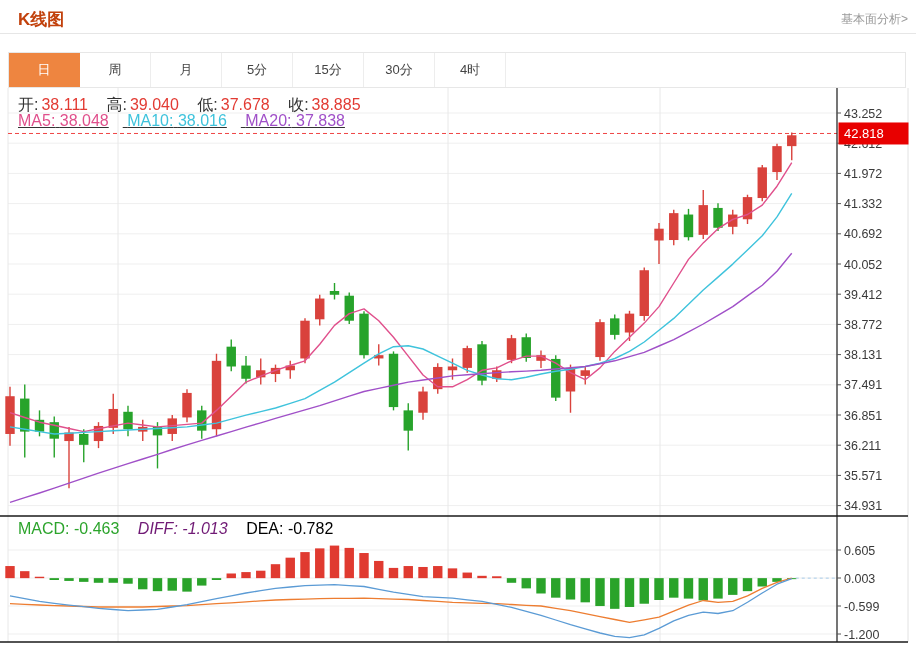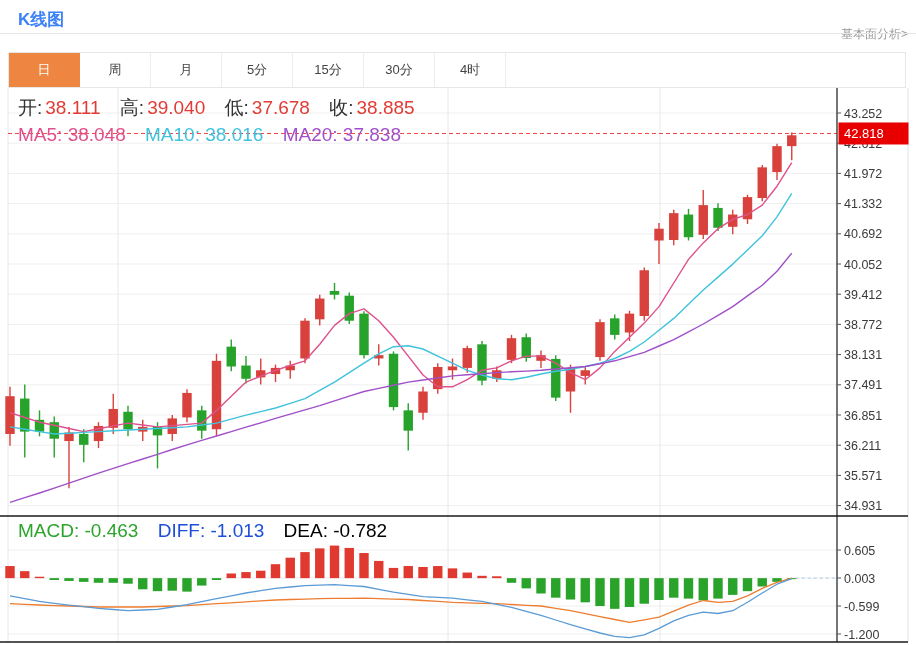--- a/index.html
+++ b/index.html
@@ -1,39 +1,39 @@
 <!DOCTYPE html>
 <html><head>
 <meta charset="utf-8">
 <style>
   html,body{margin:0;padding:0;background:#fff;}
   body{width:916px;height:645px;position:relative;overflow:hidden;
        font-family:"Liberation Sans","DejaVu Sans",sans-serif;color:#333;}
-  .hdr-title{position:absolute;left:18px;top:8px;font-size:17px;font-weight:bold;color:#3b82f6;}
-  .fund-link{position:absolute;right:8px;top:26px;font-size:12px;color:#999;text-decoration:none;cursor:pointer;}
+  .hdr-title{position:absolute;left:18px;top:8px;font-size:17px;font-weight:bold;color:#c2410c;}
+  .fund-link{position:absolute;right:8px;top:11px;font-size:12px;color:#999;text-decoration:none;cursor:pointer;}
   .hdr-divider{position:absolute;left:0;top:33px;width:916px;height:1px;background:#e6e6e6;}
   .tabbar{position:absolute;left:8px;top:52px;width:898px;height:36px;border:1px solid #e7e7e7;
           box-sizing:border-box;display:flex;background:#fff;}
   .tab{width:71px;height:100%;line-height:34px;text-align:center;font-size:13px;color:#444;
        border-right:1px solid #ededed;cursor:pointer;box-sizing:border-box;background:#fff;}
   .tab.active{background:#ee8540;color:#fff;border-right:1px solid #ee8540;}
   .chart-wrap{position:absolute;left:0;top:88px;width:916px;height:557px;}
   #chart-svg{position:absolute;left:0;top:0;}
-  .info-row{position:absolute;left:18px;font-size:19px;white-space:nowrap;}
+  .info-row{position:absolute;left:18px;font-size:16px;white-space:nowrap;}
   .ohlc-row{top:7px;}
-  .ma-row{top:36px;}
+  .ma-row{top:24px;text-decoration:underline;}
   .macd-row{top:432px;}
   .pair{margin-right:14px;}
   .lbl{color:#333;}
   .val{color:#e23b33;margin-left:3px;}
   .c-ma5{color:#e0508c;}
   .c-ma10{color:#3fc3dc;}
   .c-ma20{color:#a050c8;}
   .c-macd{color:#2ca42c;margin-top:40px;}
-  .c-diff{color:#1d4ed8;}
+  .c-diff{color:#701a75;font-style:italic;}
   .c-dea{color:#000000;}
 </style>
 </head>
 <body>
 
 <div>
   <div class="hdr-title">K线图</div>
   <a class="fund-link">基本面分析&gt;</a>
   <div class="hdr-divider"></div>
 

